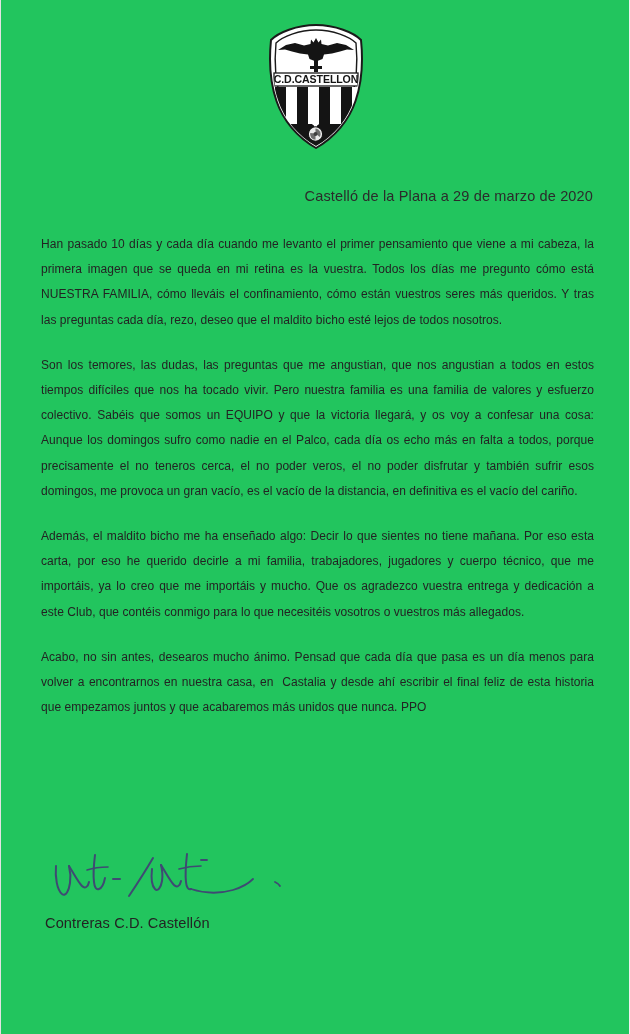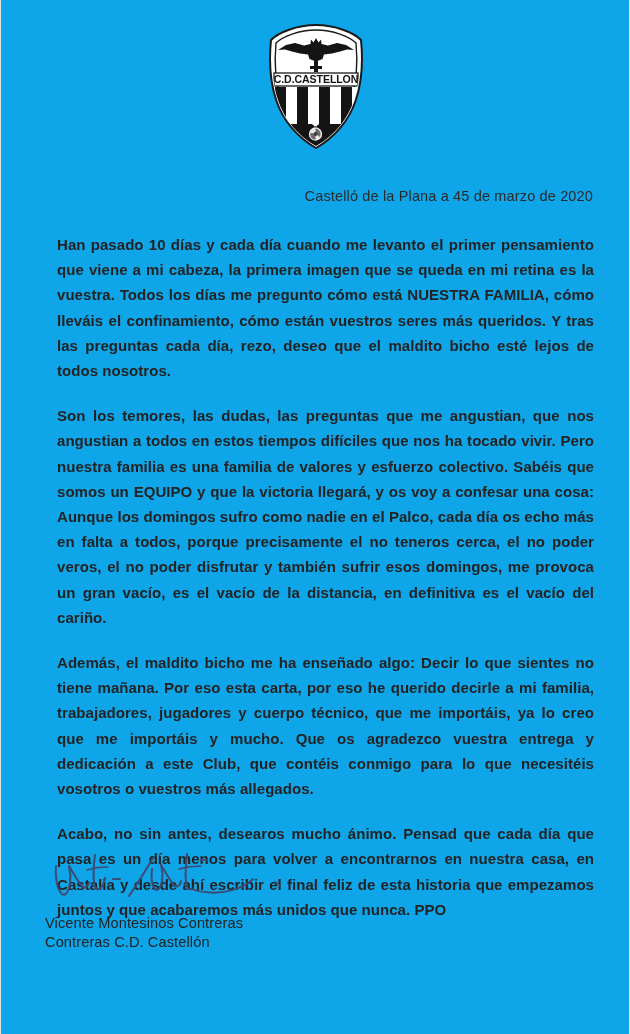--- a/index.html
+++ b/index.html
@@ -9,21 +9,21 @@
     background: #ffffff;
   }
   body {
     font-family: "Liberation Sans", sans-serif;
   }
   .page {
     position: relative;
     width: 630px;
     height: 1034px;
     margin: 0 auto;
-    background: #0ea5e9;
+    background: #22c55e;
     border-left: 1px solid #e3e3e3;
     border-right: 1px solid #f2f2f2;
     box-sizing: border-box;
     overflow: hidden;
   }
 
   
   .crest-wrap {
     position: absolute;
     top: 24px;
@@ -50,29 +50,28 @@
   }
 
   
   .body-text {
     position: absolute;
     top: 232px;
     left: 40px;
     width: 553px;
   }
   .para {
-    margin: 0 0 20px 16px;
+    margin: 0 0 20px 0;
     text-align: justify;
     text-justify: inter-word;
-    font-size: 15px;
+    font-size: 12px;
     line-height: 25.2px;
     color: #232323;
     letter-spacing: 0.05px;
     white-space: pre-wrap;
-    font-weight: bold;
   }
   .para:last-child { margin-bottom: 0; }
 
   
   .sign-block {
     position: absolute;
     top: 852px;
     left: 44px;
     width: 400px;
   }
@@ -134,21 +133,21 @@
         <path d="M44.5 99 h6 l-3 6 Z" fill="#ffffff"></path>
 
         <circle cx="47.5" cy="110" r="7.2" fill="#e9e9e9" stroke="#141414" stroke-width="1.1"></circle>
         <path d="M47.5 104.5 a5.5 5.5 0 0 1 4.2 8.4 l-4.2 -3.4 Z" fill="#6d6d6d"></path>
         <path d="M47.5 115.8 a5.5 5.5 0 0 1 -5.3 -6.7 l5.3 0.4 Z" fill="#6d6d6d"></path>
         <circle cx="47.5" cy="110" r="2" fill="#3d3d3d"></circle>
       </g>
     </svg>
   </div>
 
-  <div class="date-line">Castelló de la Plana a 45 de marzo de 2020</div>
+  <div class="date-line">Castelló de la Plana a 29 de marzo de 2020</div>
 
   <div class="body-text">
     <p class="para">Han pasado 10 días y cada día cuando me levanto el primer pensamiento que viene a mi cabeza, la primera imagen que se queda en mi retina es la vuestra. Todos los días me pregunto cómo está NUESTRA FAMILIA, cómo lleváis el confinamiento, cómo están vuestros seres más queridos. Y tras las preguntas cada día, rezo, deseo que el maldito bicho esté lejos de todos nosotros.</p>
     <p class="para">Son los temores, las dudas, las preguntas que me angustian, que nos angustian a todos en estos tiempos difíciles que nos ha tocado vivir. Pero nuestra familia es una familia de valores y esfuerzo colectivo. Sabéis que somos un EQUIPO y que la victoria llegará, y os voy a confesar una cosa: Aunque los domingos sufro como nadie en el Palco, cada día os echo más en falta a todos, porque precisamente el no teneros cerca, el no poder veros, el no poder disfrutar y también sufrir esos domingos, me provoca un gran vacío, es el vacío de la distancia, en definitiva es el vacío del cariño.</p>
     <p class="para">Además, el maldito bicho me ha enseñado algo: Decir lo que sientes no tiene mañana. Por eso esta carta, por eso he querido decirle a mi familia, trabajadores, jugadores y cuerpo técnico, que me importáis, ya lo creo que me importáis y mucho. Que os agradezco vuestra entrega y dedicación a este Club, que contéis conmigo para lo que necesitéis vosotros o vuestros más allegados.</p>
     <p class="para">Acabo, no sin antes, desearos mucho ánimo. Pensad que cada día que pasa es un día menos para volver a encontrarnos en nuestra casa, en  Castalia y desde ahí escribir el final feliz de esta historia que empezamos juntos y que acabaremos más unidos que nunca. PPO</p>
   </div>
 
   <div class="sign-block">
     <svg class="signature-svg" width="240" height="52" viewBox="0 0 240 52" aria-hidden="true">
@@ -163,18 +162,17 @@
         <path d="M110 13 C115 21 119 29 123 33 C126 36 129 34 130 29" stroke-width="2"></path>
         <path d="M136 2 C135 11 134 22 135 30 C135.5 35 137 38 140 37" stroke-width="2"></path>
         <path d="M128 17 C135 15 143 14 150 14" stroke-width="1.6"></path>
         <path d="M140 37 C152 41 168 42 182 38 C192 35 198 31 202 27" stroke-width="1.8"></path>
         <path d="M150 8 h6" stroke-width="1.8"></path>
         <path d="M224 30 C226 31 228 32 229 34" stroke-width="1.8"></path>
       </g>
     </svg>
 
     <div class="sign-name">
-      <div>Vicente Montesinos Contreras</div>
       <div>Contreras C.D. Castellón</div>
     </div>
   </div>
 
 </div>
 
 </body></html>

